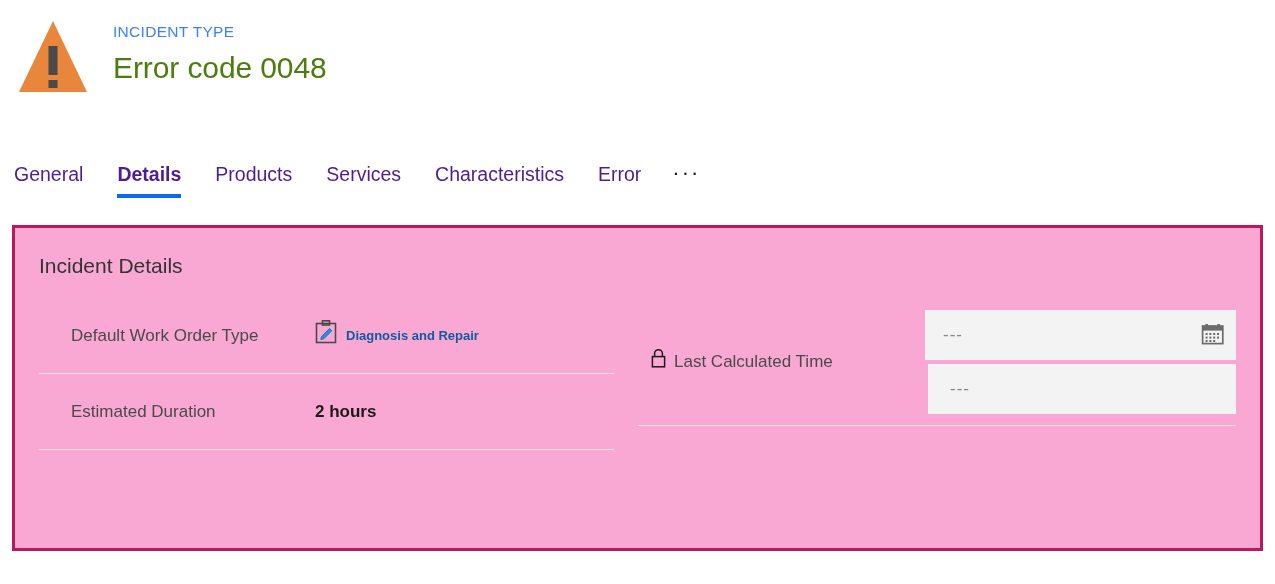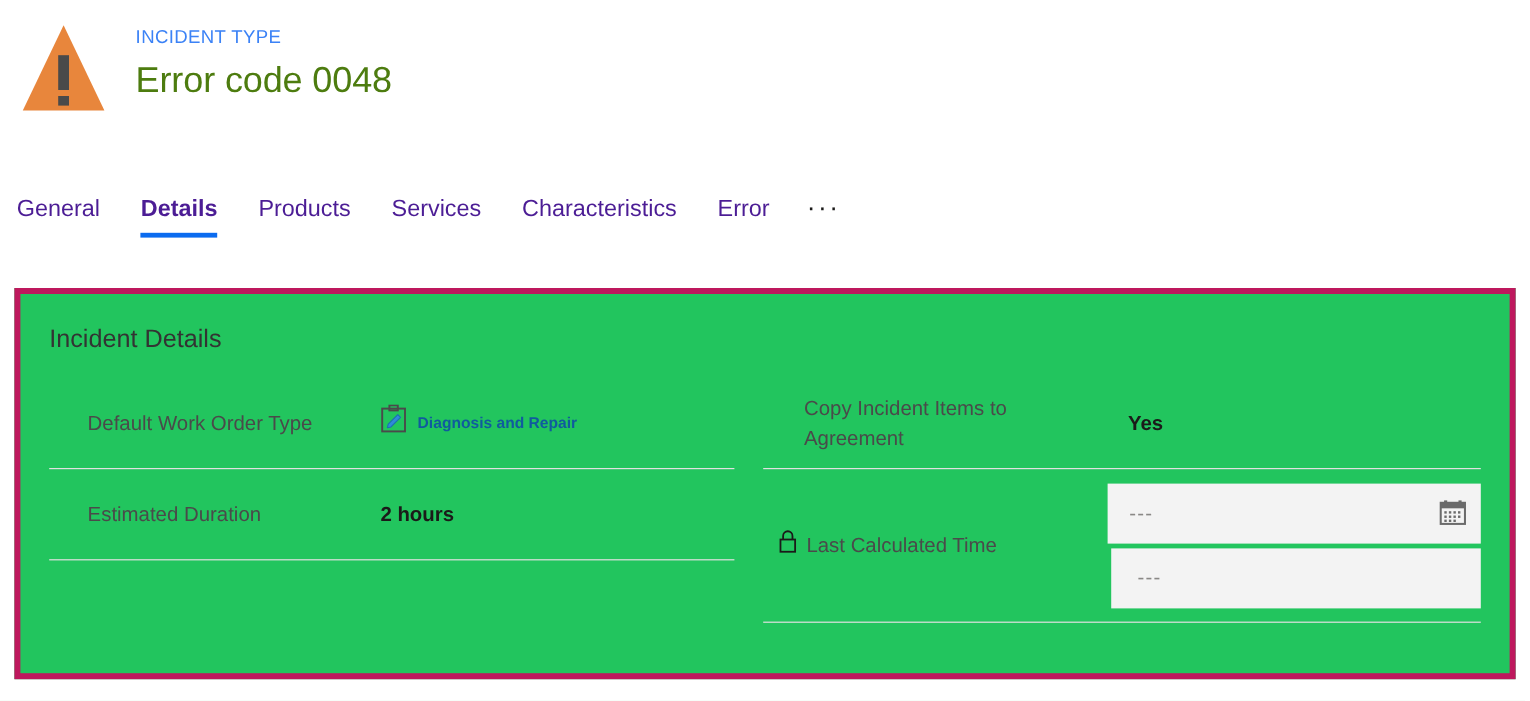--- a/index.html
+++ b/index.html
@@ -87,26 +87,26 @@
     letter-spacing: 2px;
     padding: 0 14px;
     line-height: 26px;
     cursor: pointer;
   }
 
   
   .details-card {
     position: absolute;
     left: 12px;
-    top: 240px;
+    top: 225px;
     width: 1251px;
     height: 326px;
-    border: 5px solid #be185d;
+    border: 3px solid #be185d;
     box-sizing: border-box;
-    background: #22c55e;
+    background: #f9a8d4;
   }
   .section-title {
     position: absolute;
     left: 24px;
     top: 24px;
     font-size: 21px;
     color: #333333;
     font-weight: 400;
     line-height: 28px;
   }
@@ -295,26 +295,20 @@
         <div class="field-label">
           <span class="lbl-text">Estimated Duration</span>
         </div>
         <div class="field-value">2 hours</div>
       </div>
 
     </div>
 
     <div class="col col-right">
 
-      <div class="field-row row-copy">
-        <div class="field-label">
-          <span class="lbl-text">Copy Incident Items to Agreement</span>
-        </div>
-        <div class="field-value">Yes</div>
-      </div>
 
       <div class="field-row row-lct">
         <div class="field-label">
           <span class="icon lock-icon">
             <svg width="17" height="20" viewBox="0 0 17 20" xmlns="http://www.w3.org/2000/svg">
               <path d="M4.6 8.5 V5.6 a3.9 3.9 0 0 1 7.8 0 V8.5" fill="none" stroke="#1b1a19" stroke-width="1.5"></path>
               <rect x="2.4" y="8.6" width="12.2" height="10.2" fill="none" stroke="#1b1a19" stroke-width="1.5"></rect>
             </svg>
           </span>
           <span class="lbl-text">Last Calculated Time</span>

